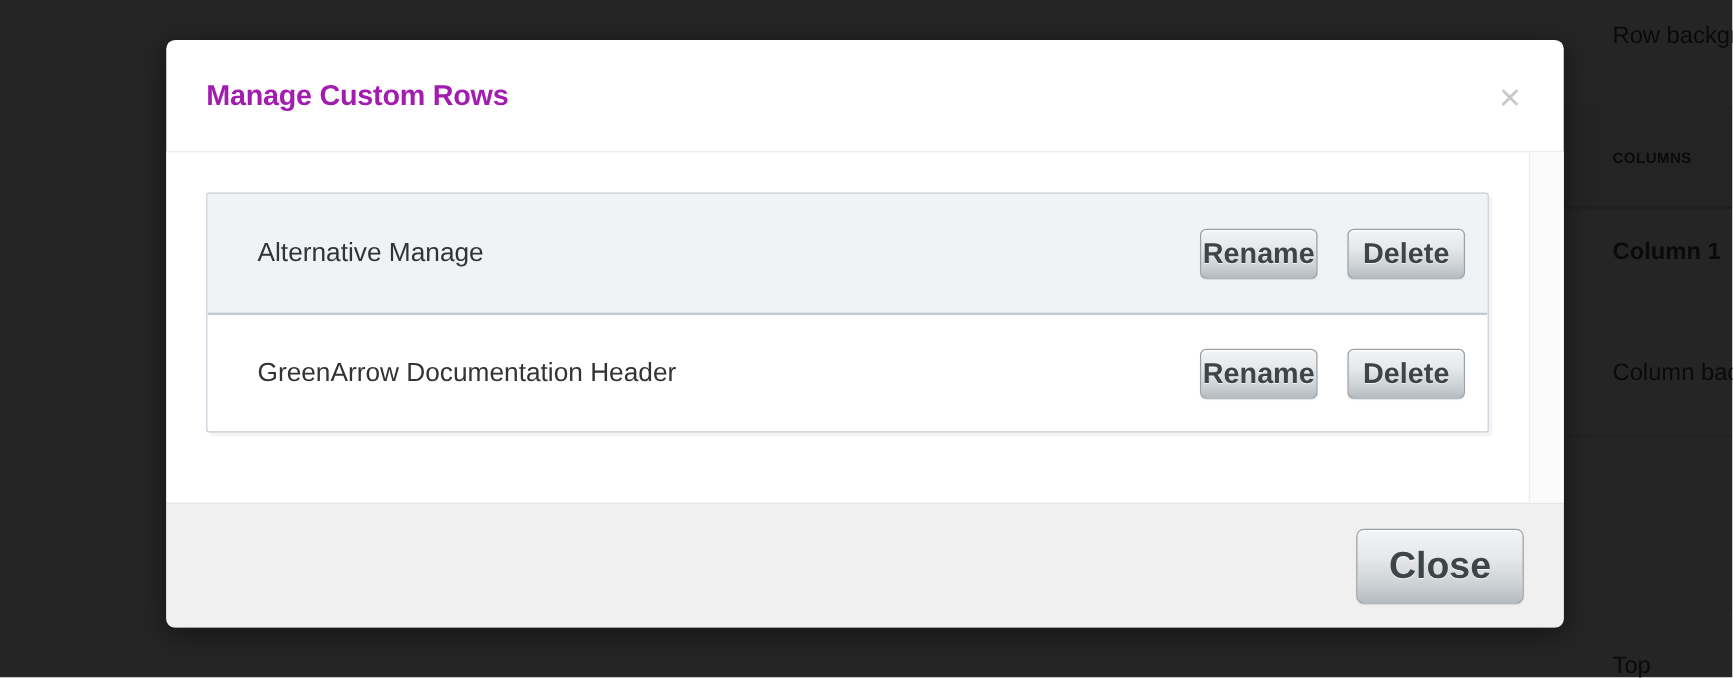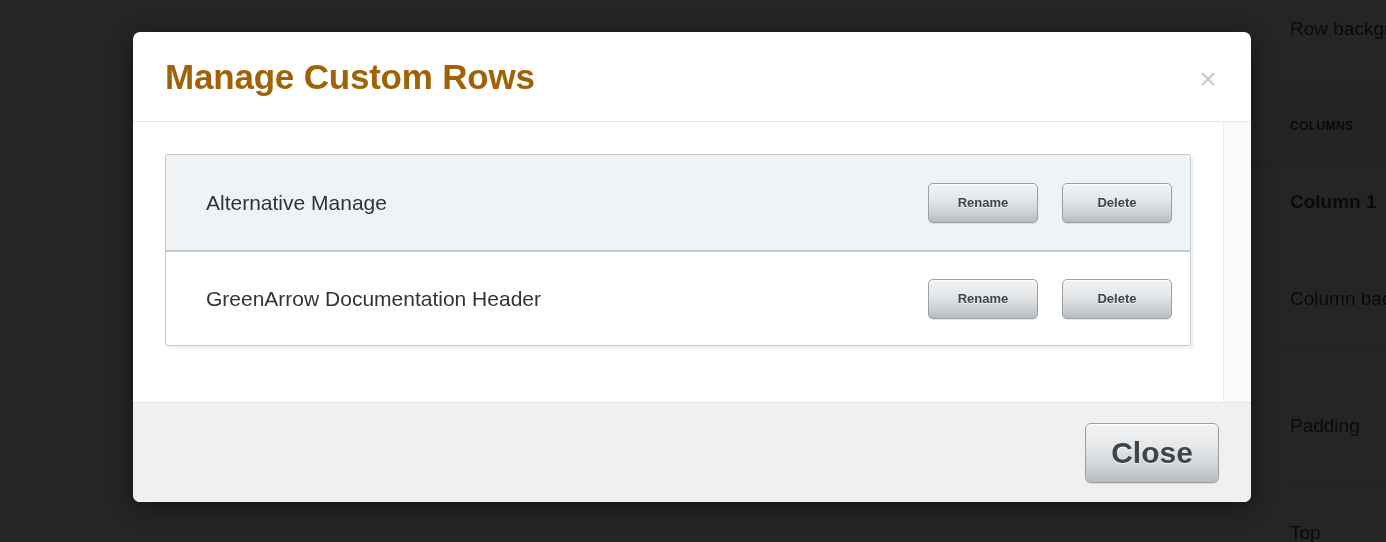--- a/index.html
+++ b/index.html
@@ -56,23 +56,23 @@
 
   .modal-header {
     position: relative;
     height: 90px;
     border-bottom: 1px solid #e7e7e7;
     display: flex; align-items: center;
     padding: 0 30px 0 32px;
     flex: 0 0 auto;
   }
   .modal-title {
-    font-size: 35px;
+    font-size: 23px;
     font-weight: bold;
-    color: #a16207;
+    color: #a21caf;
     letter-spacing: -.2px;
   }
   .modal-close {
     position: absolute;
     right: 26px; top: 30px;
     width: 34px; height: 34px;
     display: flex; align-items: center; justify-content: center;
     font-size: 30px; line-height: 1;
     color: #c8c8c8;
     background: none; border: none;
@@ -128,21 +128,21 @@
     font-family: "Liberation Sans", sans-serif;
     font-weight: bold;
     color: #3d4549;
     text-shadow: 0 1px 0 rgba(255,255,255,.7);
     background: linear-gradient(to bottom, #f2f3f4 0%, #e6e8e9 38%, #cfd4d7 72%, #b6bcc0 100%);
     border: 1px solid #9aa1a6;
     border-radius: 5px;
     box-shadow: inset 0 1px 0 rgba(255,255,255,.85), 0 1px 1px rgba(0,0,0,.10);
     cursor: pointer;
   }
-  .btn-sm { font-size: 13px; width: 110px; height: 40px; }
+  .btn-sm { font-size: 23px; width: 94px; height: 40px; }
   .btn-lg { font-size: 30px; width: 134px; height: 60px; border-radius: 6px; }
 
   .modal-footer {
     flex: 0 0 auto;
     height: 100px;
     background: #f0f0f0;
     border-top: 1px solid #e4e4e4;
     display: flex; align-items: center; justify-content: flex-end;
     padding: 0 32px;
   }
@@ -165,23 +165,20 @@
 
     <div class="bg-row bold" style="top:180px;height:44px;">
       <span>Column 1</span>
     </div>
 
     <div class="bg-row plain" style="top:278px;height:42px;">
       <span>Column background</span>
     </div>
     <div class="bg-sep" style="top:348px;"></div>
 
-    <div class="bg-row plain" style="top:405px;height:42px;">
-      <span>Padding</span>
-    </div>
     <div class="bg-sep inner" style="top:486px;"></div>
 
     <div class="bg-row plain" style="top:512px;height:42px;">
       <span>Top</span>
     </div>
 
   </div>
 </div>
 
 <div class="overlay"></div>

